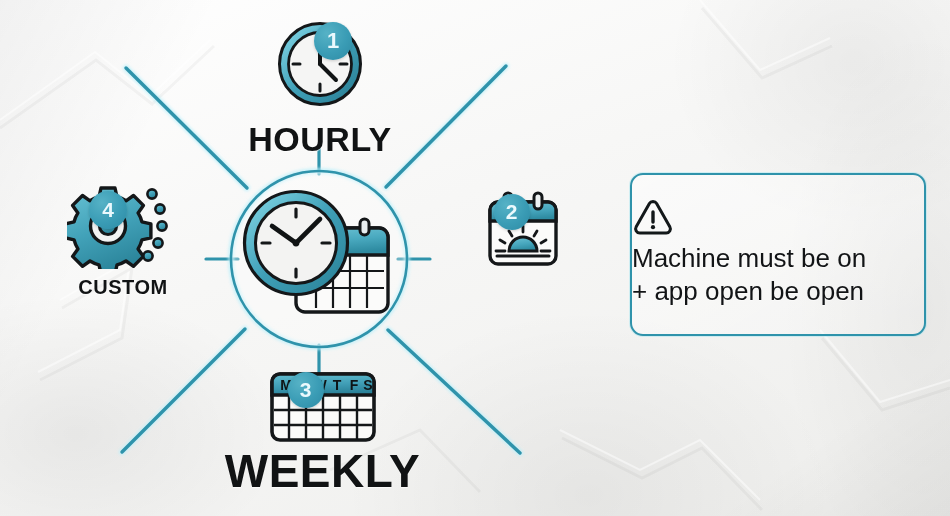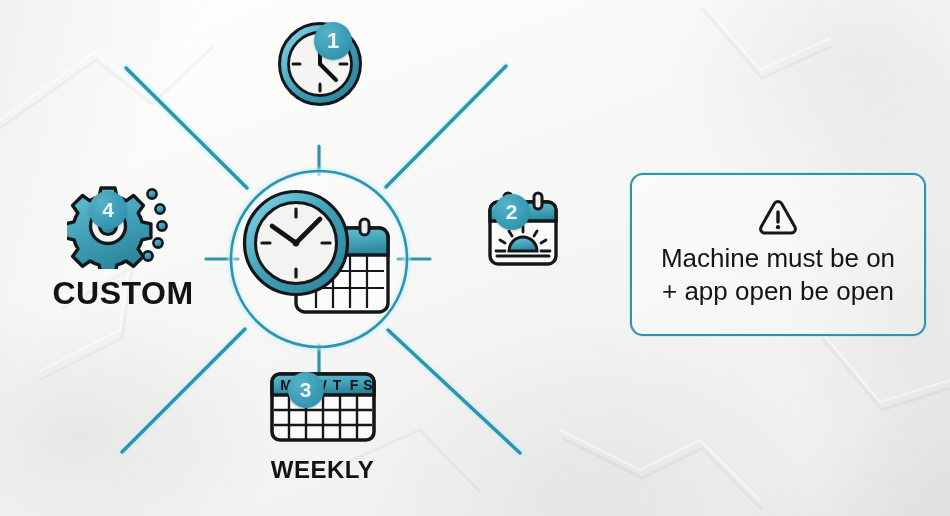--- a/index.html
+++ b/index.html
@@ -42,34 +42,34 @@
 
   #node-hourly{left:195px;top:16px;width:250px;}
   #node-hourly .label{font-size:34px;margin-top:10px;}
   #node-hourly .badge{width:38px;height:38px;font-size:22px;left:42px;top:6px;}
 
   #node-daily{left:425px;top:188px;width:195px;}
   #node-daily .label{font-size:34px;margin-top:9px;}
   #node-daily .badge{width:36px;height:36px;font-size:21px;left:13px;top:6px;}
 
   #node-weekly{left:215px;top:368px;width:215px;}
-  #node-weekly .label{font-size:24px;margin-top:10px;}
+  #node-weekly .label{font-size:46px;}
   #node-weekly .badge{width:36px;height:36px;font-size:21px;left:21px;top:4px;}
 
   #node-custom{left:28px;top:183px;width:190px;}
-  #node-custom .label{font-size:32px;margin-top:8px;}
+  #node-custom .label{font-size:20px;margin-top:8px;}
   #node-custom .badge{width:38px;height:38px;font-size:21px;left:22px;top:8px;}
 
   
   #callout{
     position:absolute;left:630px;top:173px;width:296px;height:163px;
     border:2px solid #2f93ab;border-radius:13px;
     background:linear-gradient(150deg, rgba(255,255,255,.52), rgba(255,255,255,.16));
     box-sizing:border-box;
-    display:flex;flex-direction:column;align-items:center;justify-content:center;
+    display:flex;flex-direction:column;align-items:flex-start;justify-content:center;
     box-shadow:0 0 0 1px rgba(140,225,240,.35);
   }
   #callout .warn{margin-top:-4px;margin-bottom:7px;}
   .calltext{
     font-size:26px;color:#121416;line-height:1.28;text-align:center;white-space:nowrap;
     text-shadow:0 1px 1px rgba(255,255,255,.6);
   }
 </style>
 </head>
 <body>
@@ -188,20 +188,21 @@
           <line x1="21" y1="48" x2="28" y2="48"></line>
           <line x1="68" y1="48" x2="75" y2="48"></line>
         </g>
         <g stroke="#101314" stroke-width="4" stroke-linecap="round">
           <line x1="48" y1="48" x2="48" y2="24"></line>
           <line x1="48" y1="48" x2="64" y2="64"></line>
         </g>
       </svg>
       <div class="badge">1</div>
     </div>
+    <div class="label">HOURLY</div>
   </div>
 
   <div class="node" id="node-daily">
     <div class="iconwrap">
       <svg width="84" height="82" viewBox="0 0 84 82">
         <defs>
           <linearGradient id="tealFill2" x1="0" y1="0" x2="0.3" y2="1">
             <stop offset="0%" stop-color="#6ec4d6"></stop>
             <stop offset="60%" stop-color="#46a6bd"></stop>
             <stop offset="100%" stop-color="#2e8ba1"></stop>

